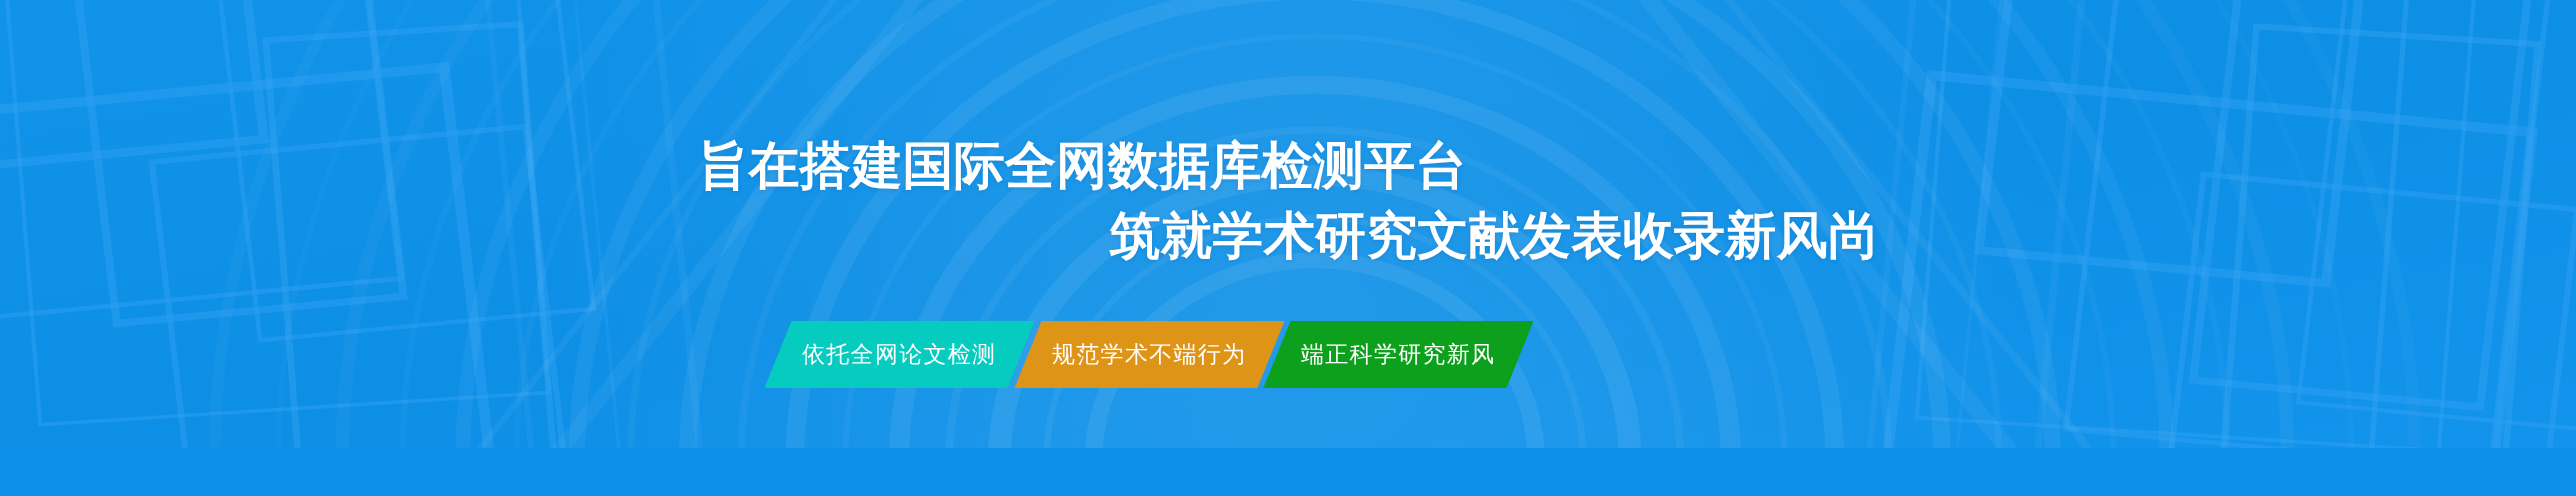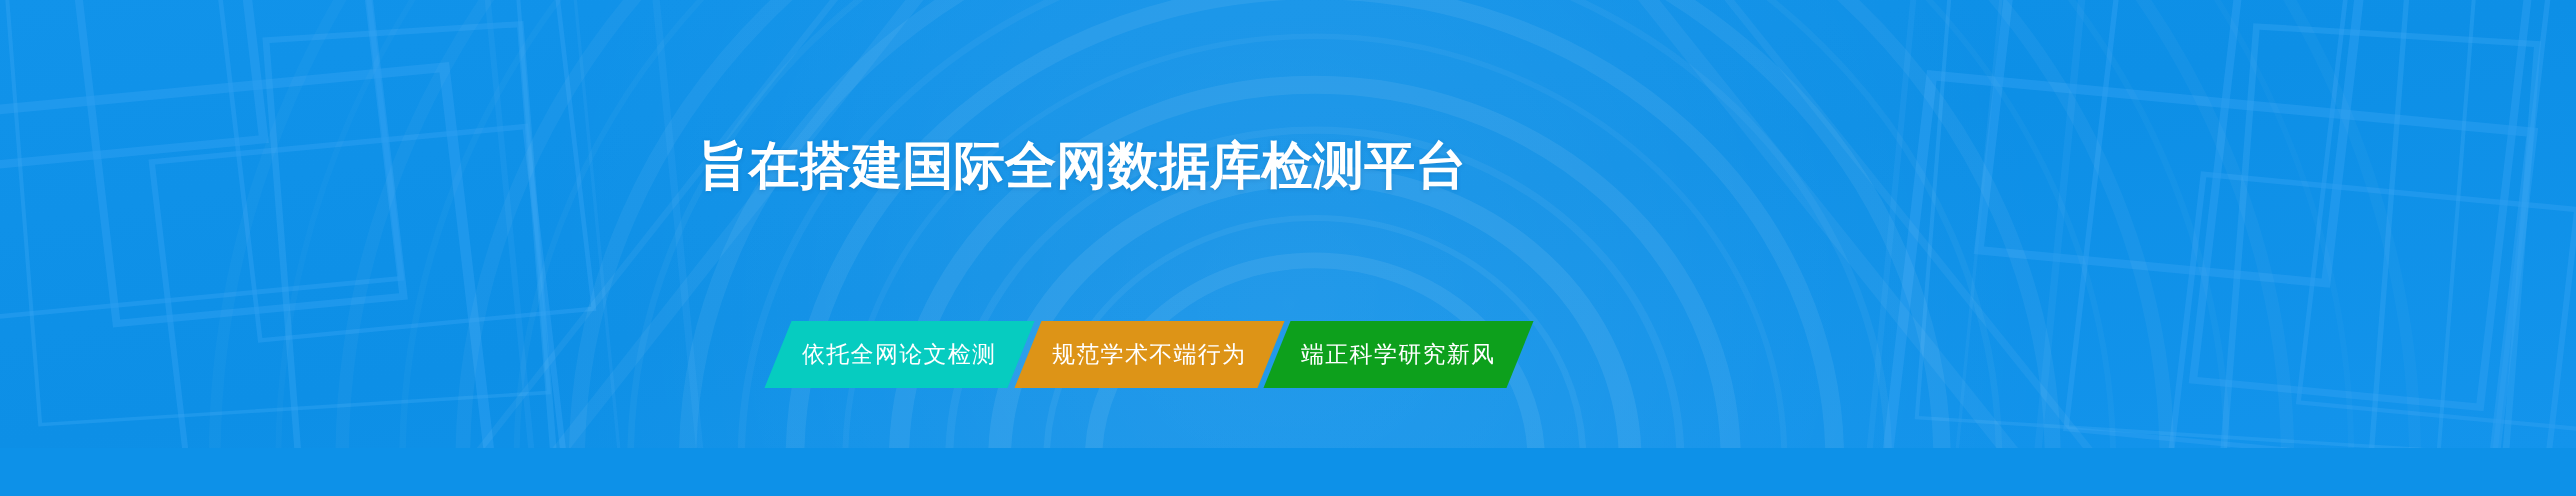--- a/index.html
+++ b/index.html
@@ -184,20 +184,21 @@
         <line x1="1420" y1="-80" x2="780" y2="820" stroke-width="22"></line>
         <line x1="1300" y1="-80" x2="660" y2="820" stroke-width="10"></line>
       </g>
     </g>
   </svg>
 
   <div class="bg-glow"></div>
 
   <div class="headline-block">
     <div class="headline-line headline-line-1">旨在搭建国际全网数据库检测平台</div>
+    <div class="headline-line headline-line-2">筑就学术研究文献发表收录新风尚</div>
   </div>
 
   <div class="tag-strip">
     <div class="tag tag-teal">
       <span class="tag-label">依托全网论文检测</span>
     </div>
     <div class="tag tag-orange">
       <span class="tag-label">规范学术不端行为</span>
     </div>
     <div class="tag tag-green">

